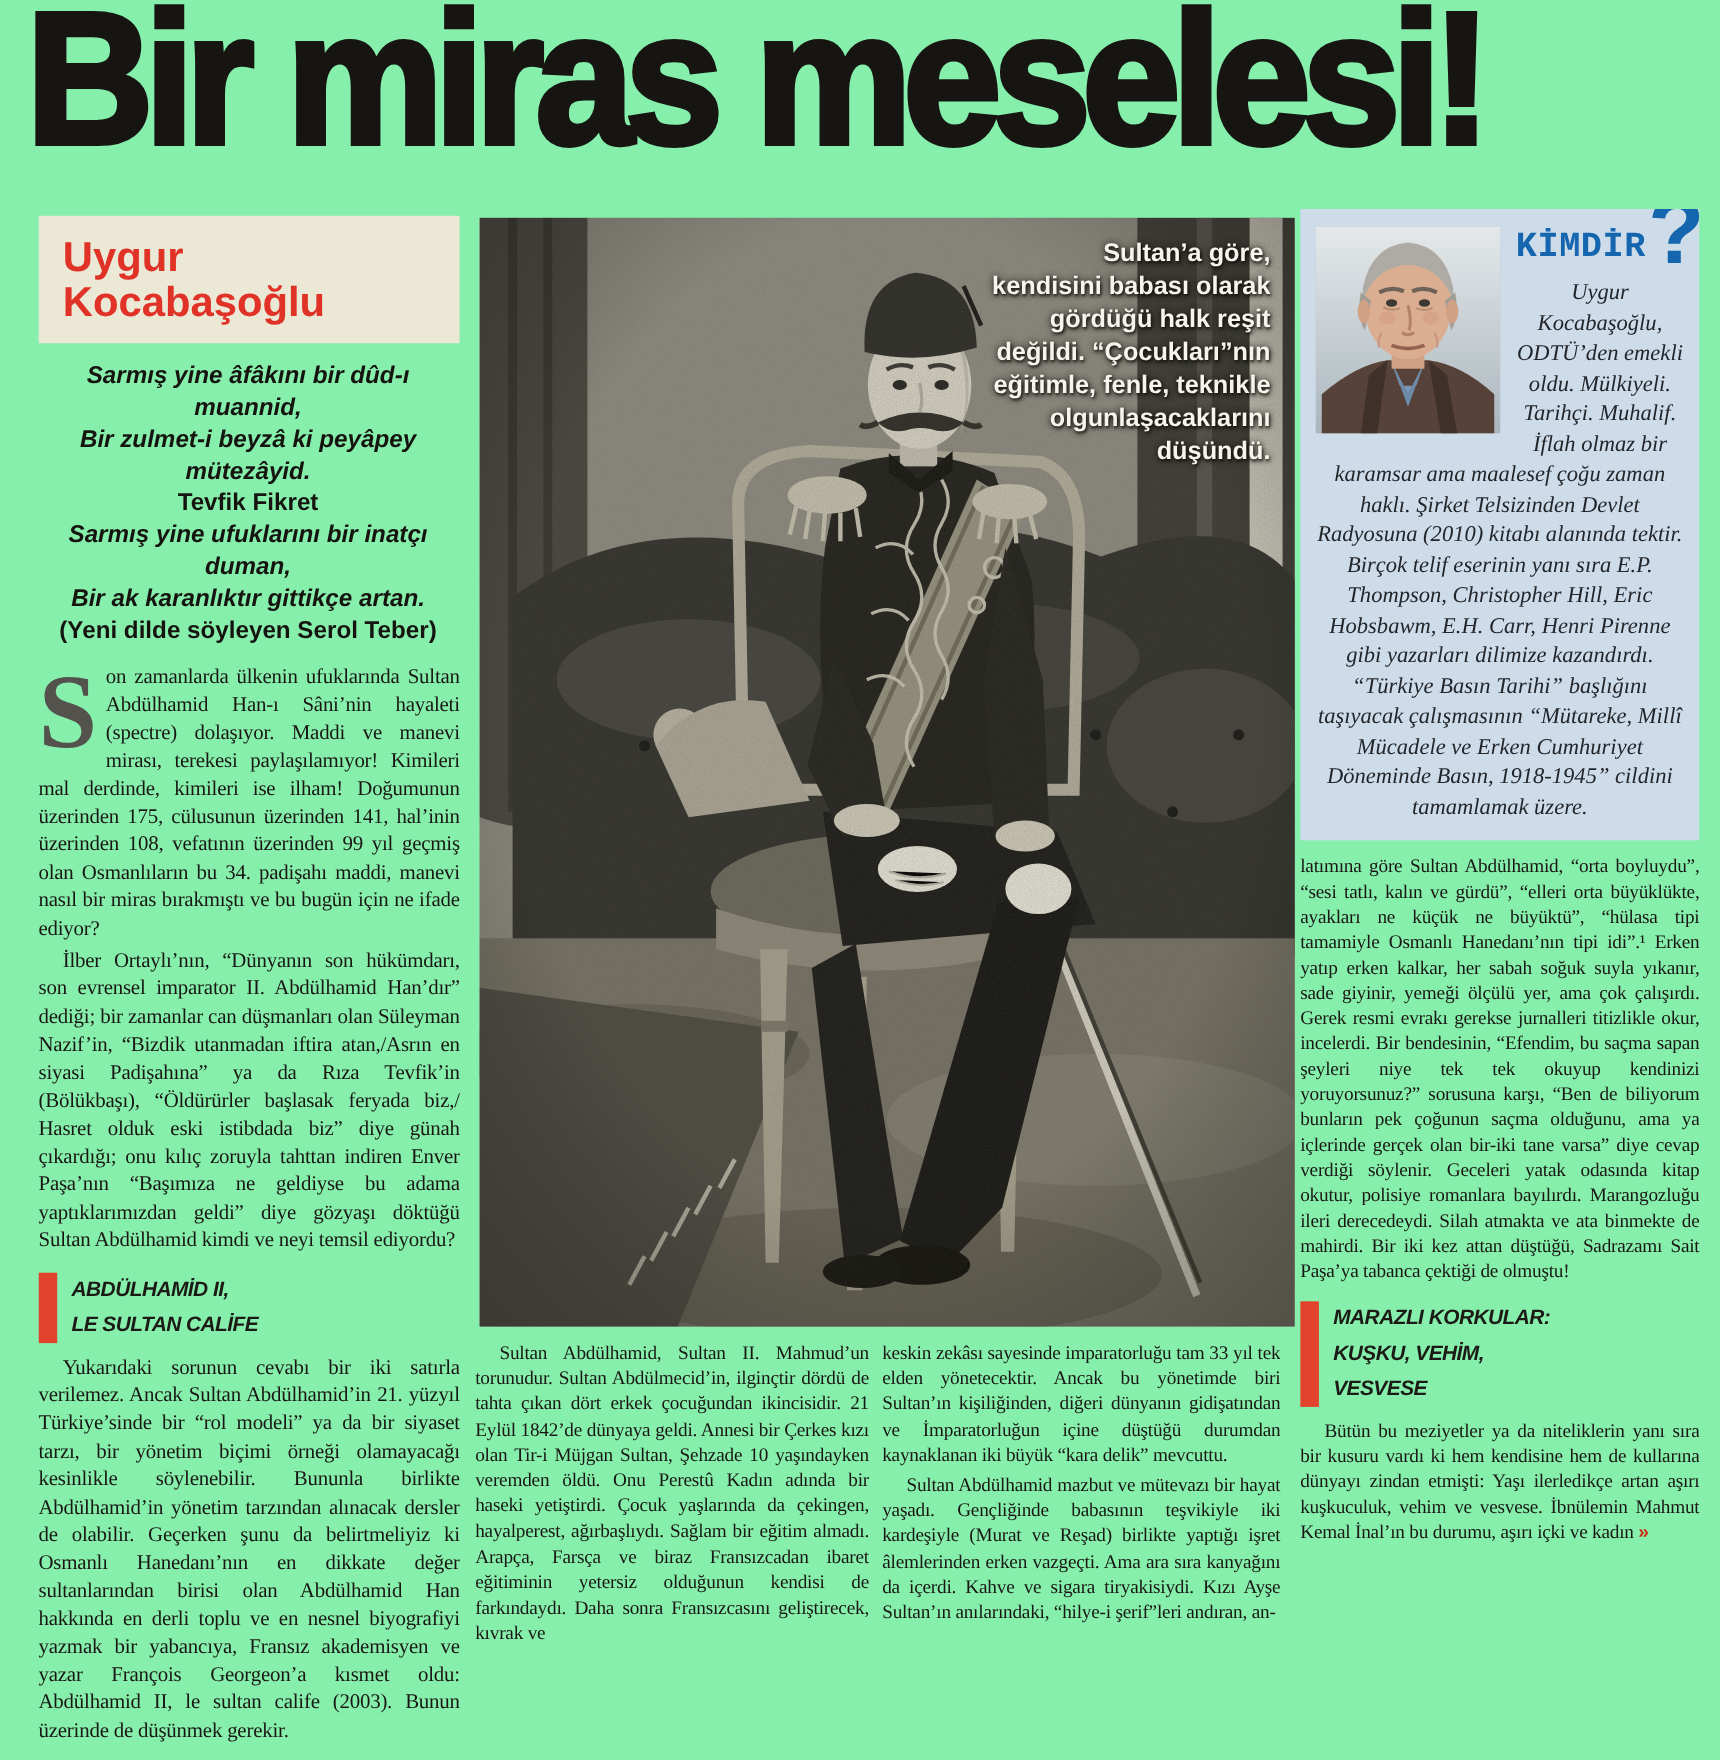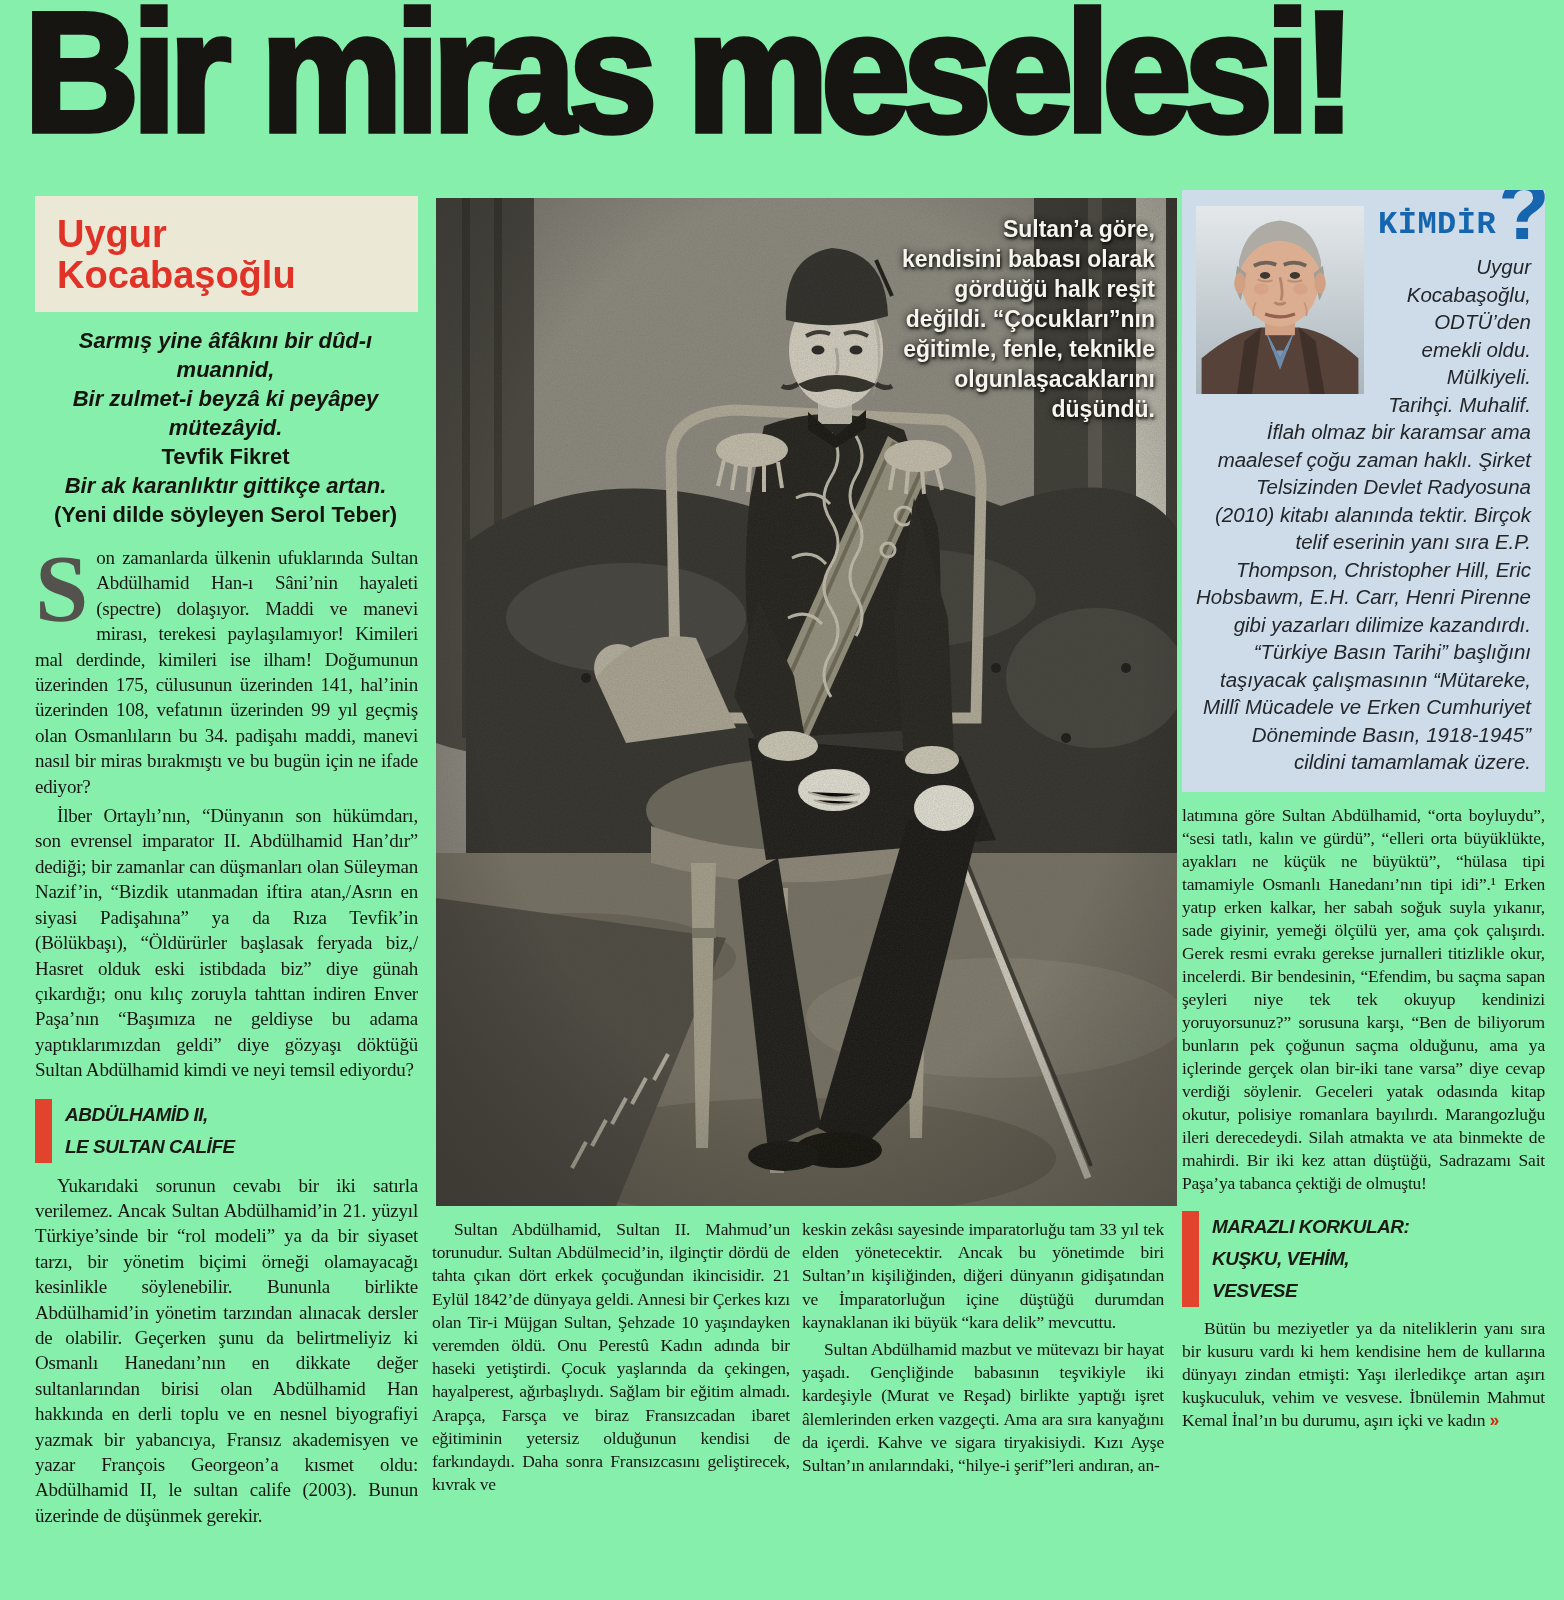--- a/index.html
+++ b/index.html
@@ -83,40 +83,41 @@
     font-family:Liberation Mono, monospace; font-weight:bold;
     font-size:32px; letter-spacing:0.5px; color:#1566ae;
   }
   .kq{
     font-family:"Liberation Sans", sans-serif; font-weight:bold;
     font-size:84px; color:#1566ae; position:relative; top:6px; left:2px;
     display:inline-block; line-height:0;
   }
   .kbio{
     margin:10px 0 0 0;
-    font-family:Liberation Sans, sans-serif; font-style:italic;
-    font-size:20.5px; line-height:27.5px; color:#22262b; text-align:right;
+    font-family:Liberation Serif, serif; font-style:italic;
+    font-size:20.5px; line-height:27.5px; color:#22262b; text-align:center;
   }
   .more{ color:#cf2a14; font-weight:bold; font-family:"Liberation Sans", sans-serif; }
 </style>
 </head>
 <body>
 
 <div class="page">
 
   <h1 class="headline">Bir miras meselesi!</h1>
 
   <div class="left-col">
     <div class="author-box">
       <span class="author-name">Uygur Kocabaşoğlu</span>
     </div>
     <div class="poem">
       <div class="pl it">Sarmış yine âfâkını bir dûd-ı muannid,</div>
       <div class="pl it">Bir zulmet-i beyzâ ki peyâpey mütezâyid.</div>
       <div class="pl">Tevfik Fikret</div>
+      <div class="pl it">Sarmış yine ufuklarını bir inatçı duman,</div>
       <div class="pl it">Bir ak karanlıktır gittikçe artan.</div>
       <div class="pl">(Yeni dilde söyleyen Serol Teber)</div>
     </div>
     <p class="body"><span class="dropcap">S</span><span>on zamanlarda ülkenin ufuklarında Sultan Abdülhamid Han-ı Sâni’nin hayaleti (spectre) dolaşıyor. Maddi ve manevi mirası, terekesi paylaşılamıyor! Kimileri mal derdinde, kimileri ise ilham! Doğumunun üzerinden 175, cülusunun üzerinden 141, hal’inin üzerinden 108, vefatının üzerinden 99 yıl geçmiş olan Osmanlıların bu 34. padişahı maddi, manevi nasıl bir miras bırakmıştı ve bu bugün için ne ifade ediyor?</span></p>
     <p class="body indent">İlber Ortaylı’nın, “Dünyanın son hükümdarı, son evrensel imparator II. Abdülhamid Han’dır” dediği; bir zamanlar can düşmanları olan Süleyman Nazif’in, “Bizdik utanmadan iftira atan,/Asrın en siyasi Padişahına” ya da Rıza Tevfik’in (Bölükbaşı), “Öldürürler başlasak feryada biz,/ Hasret olduk eski istibdada biz” diye günah çıkardığı; onu kılıç zoruyla tahttan indiren Enver Paşa’nın “Başımıza ne geldiyse bu adama yaptıklarımızdan geldi” diye gözyaşı döktüğü Sultan Abdülhamid kimdi ve neyi temsil ediyordu?</p>
     <h2 class="sec">
       <span class="secline">ABDÜLHAMİD II,</span>
       <span class="secline">LE SULTAN CALİFE</span>
     </h2>
     <p class="body indent">Yukarıdaki sorunun cevabı bir iki satırla verilemez. Ancak Sultan Abdülhamid’in 21. yüzyıl Türkiye’sinde bir “rol modeli” ya da bir siyaset tarzı, bir yönetim biçimi örneği olamayacağı kesinlikle söylenebilir. Bununla birlikte Abdülhamid’in yönetim tarzından alınacak dersler de olabilir. Geçerken şunu da belirtmeliyiz ki Osmanlı Hanedanı’nın en dikkate değer sultanlarından birisi olan Abdülhamid Han hakkında en derli toplu ve en nesnel biyografiyi yazmak bir yabancıya, Fransız akademisyen ve yazar François Georgeon’a kısmet oldu: Abdülhamid II, le sultan calife (2003). Bunun üzerinde de düşünmek gerekir.</p>

